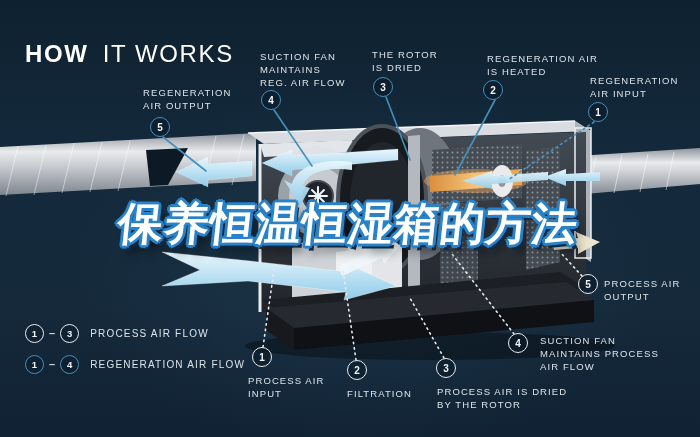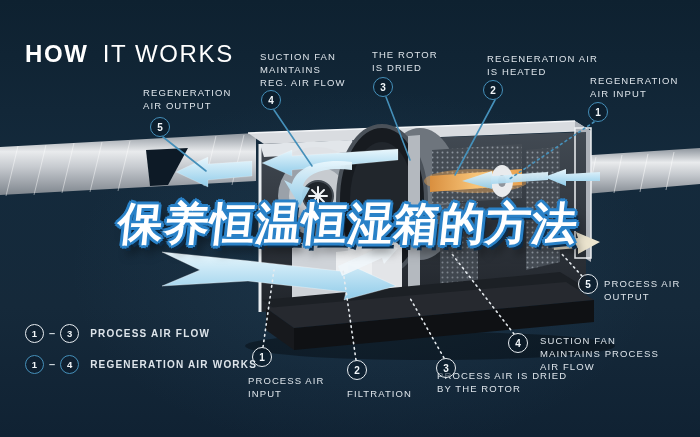--- a/index.html
+++ b/index.html
@@ -36,21 +36,21 @@
   }
   .legend-title{position:absolute;left:28px;top:295px;color:#e8edf1;font-size:13px;
     font-weight:600;letter-spacing:2.2px;}
   .legend-row{position:absolute;height:20px;display:flex;align-items:center;gap:0;}
   .lg-circle{width:19px;height:19px;border-radius:50%;box-sizing:border-box;
     display:flex;align-items:center;justify-content:center;color:#f2f6f9;font-size:9.5px;font-weight:700;
     background:rgba(10,26,40,.4);}
   .lg-circle.process{border:1.5px solid #e8edf1;}
   .lg-circle.regeneration{border:1.5px solid #4590ba;}
   .lg-dash{color:#cfd7dd;font-weight:700;margin:0 5px;font-size:11px;}
-  .lg-label{color:#dde4ea;font-size:10px;font-weight:700;letter-spacing:1.2px;margin-left:11px;}
+  .lg-label{color:#dde4ea;font-size:10px;font-weight:400;letter-spacing:1.2px;margin-left:11px;}
 </style>
 </head>
 <body>
 
 <div class="stage">
 
   <svg class="scene" width="700" height="437" viewBox="0 0 700 437">
     <defs>
       <linearGradient id="gDuct" x1="0" y1="0" x2="0" y2="1">
         <stop offset="0" stop-color="#8d949c"></stop>
@@ -201,21 +201,21 @@
   <div class="lbl" style="left:487px;top:52px;">REGENERATION AIR
 IS HEATED</div>
   <div class="lbl" style="left:372px;top:48px;">THE ROTOR
 IS DRIED</div>
   <div class="lbl" style="left:590px;top:74px;">REGENERATION
 AIR INPUT</div>
 
   <div class="lbl" style="left:248px;top:374px;">PROCESS AIR
 INPUT</div>
   <div class="lbl" style="left:347px;top:387px;">FILTRATION</div>
-  <div class="lbl" style="left:437px;top:369px;">PROCESS AIR IS DRIED
+  <div class="lbl" style="left:437px;top:385px;">PROCESS AIR IS DRIED
 BY THE ROTOR</div>
   <div class="lbl" style="left:540px;top:334px;">SUCTION FAN
 MAINTAINS PROCESS
 AIR FLOW</div>
   <div class="lbl" style="left:604px;top:277px;">PROCESS AIR
 OUTPUT</div>
 
   <div class="badge blue" style="left:150px;top:117px;">5</div>
   <div class="badge blue" style="left:261px;top:90px;">4</div>
   <div class="badge blue" style="left:373px;top:77px;">3</div>
@@ -231,18 +231,18 @@
   <div class="legend-row" style="left:25px;top:323px;">
     <span class="lg-circle process">1</span>
     <span class="lg-dash">–</span>
     <span class="lg-circle process">3</span>
     <span class="lg-label">PROCESS AIR FLOW</span>
   </div>
   <div class="legend-row" style="left:25px;top:354px;">
     <span class="lg-circle regeneration">1</span>
     <span class="lg-dash">–</span>
     <span class="lg-circle regeneration">4</span>
-    <span class="lg-label">REGENERATION AIR WORKS</span>
+    <span class="lg-label">REGENERATION AIR FLOW</span>
   </div>
 
   <div class="overlay">保养恒温恒湿箱的方法</div>
 
 </div>
 
 </body></html>

